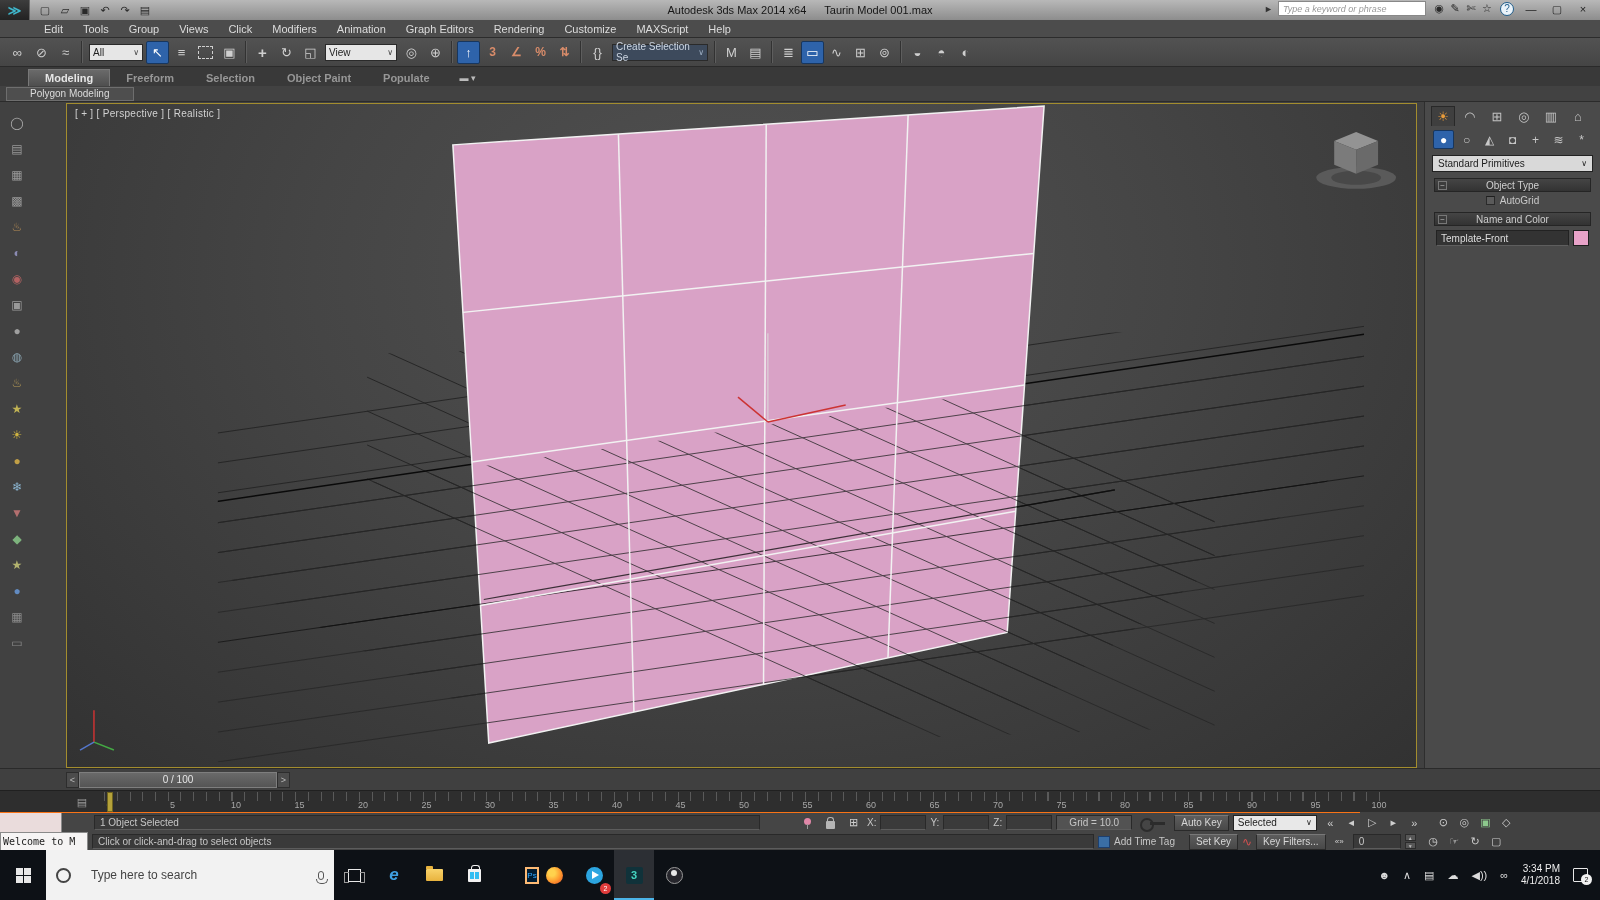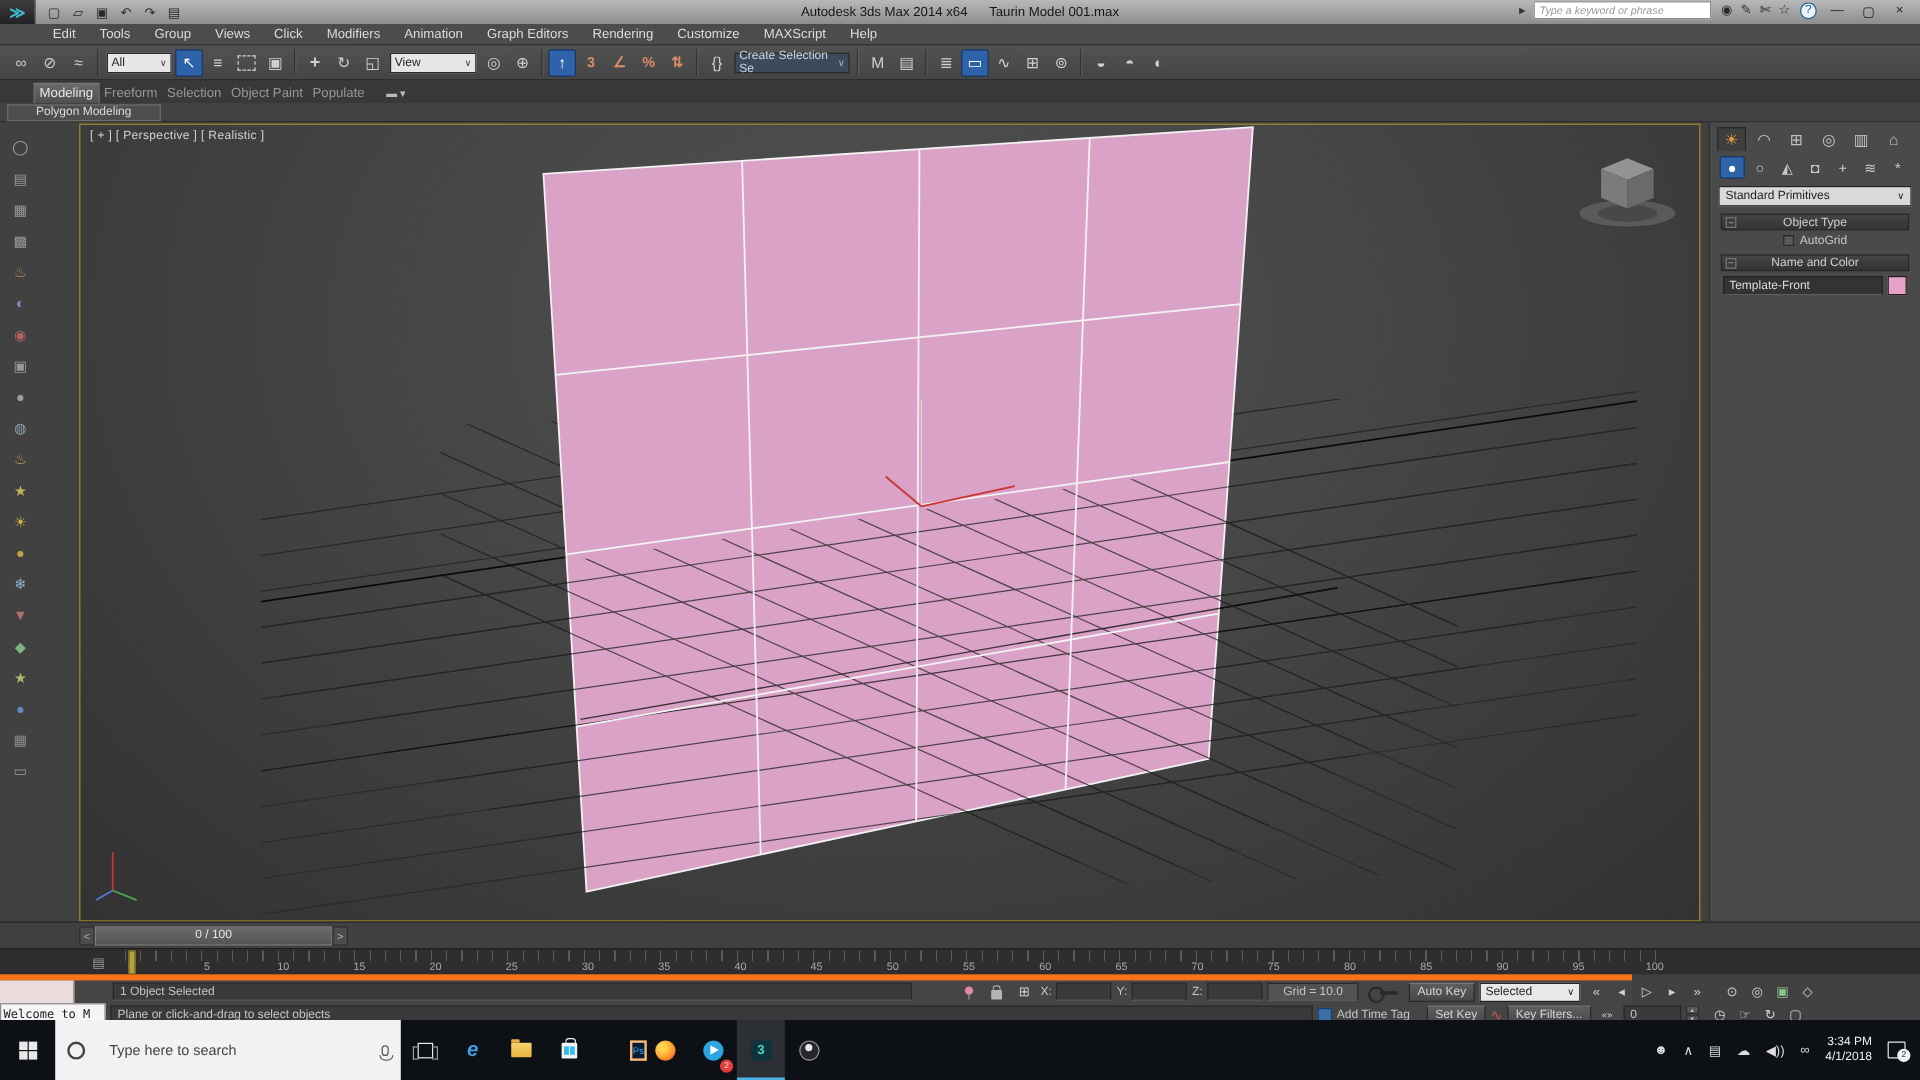--- a/index.html
+++ b/index.html
@@ -44,21 +44,21 @@
   .tsep { width:2px; height:22px; margin:0 3px; border-left:1px solid #323232; border-right:1px solid #5e5e5e; }
   .tselect { height:17px; background:#e6e6e6; border:1px solid #2a2a2a; color:#222; font-size:10px;
     display:flex; align-items:center; justify-content:space-between; padding:0 3px; gap:4px; margin:0 2px; }
   .tselect .chev { font-size:8px; color:#444; }
   .tselect.dark { background:#3d4a5c; color:#cdd6e2; }
   .tselect.dark .chev { color:#9fb0c4; }
 
   
   .ribbontabs { position:absolute; left:0; top:67px; width:1600px; height:19px; background:#393939; display:flex;
     align-items:flex-end; padding-left:28px; }
-  .rtab { padding:2px 4px 2px; font-size:11px; color:#979797; }
+  .rtab { padding:2px 16px 2px; font-size:11px; color:#979797;font-weight:bold; }
   .rtab.active { background:linear-gradient(#6a6a6a,#4f4f4f); color:#e6e6e6; border:1px solid #787878; border-bottom:none; }
   .rtab-min { margin-left:14px; font-size:9px; color:#bbb; padding-bottom:3px; }
   .ribbonpanel { position:absolute; left:0; top:86px; width:1600px; height:16px; background:#424242; border-bottom:1px solid #2b2b2b;
     display:flex; align-items:center; }
   .polybtn { margin-left:6px; height:14px; background:#4e4e4e; border:1px solid #6e6e6e; color:#dcdcdc; font-size:10px;
     display:flex; align-items:center; padding:0 23px; }
 
   
   .workarea { position:absolute; left:0; top:102px; width:1600px; height:666px; background:#414141; }
   .leftstrip { position:absolute; left:0; top:4px; width:34px; height:660px; display:flex; flex-direction:column;
@@ -106,21 +106,21 @@
   .trackbar { position:absolute; left:0; top:790px; width:1600px; height:22px; background:#2e2e2e; border-top:1px solid #202020; }
   .tb-open { position:absolute; left:72px; top:3px; width:20px; height:16px; color:#9a9a9a; font-size:11px; display:flex;
     align-items:center; justify-content:center; }
   .ruler-ticks { position:absolute; left:104px; right:216px; top:1px; height:9px;
     background:repeating-linear-gradient(90deg,#5a5a5a 0 1px,transparent 1px 12.75px); }
   .ruler-nums { position:absolute; left:96px; right:208px; top:9px; display:flex; justify-content:space-between; }
   .ruler-nums span { width:26px; text-align:center; font-size:9px; color:#a8a8a8; }
   .tb-marker { position:absolute; left:107px; top:1px; width:6px; height:20px; background:#b5a23a; border:1px solid #6f6420; }
 
   
-  .statusbar { position:absolute; left:0; top:812px; width:1360px; height:38px; background:#454545; border-top:5px solid #f97316;padding-left:22px; }
+  .statusbar { position:absolute; left:0; top:812px; width:1360px; height:38px; background:#454545; border-top:1px solid #f97316;padding-left:22px; }
   .srow { position:absolute; left:0; width:1600px; height:19px; display:flex; align-items:center; gap:4px; }
   .srow1 { top:0; } .srow2 { top:19px; }
   .sfield { height:15px; background:#3a3a3a; border:1px solid #292929; border-bottom-color:#5c5c5c; color:#c6c6c6;
     font-size:10px; display:flex; align-items:center; padding:0 5px; }
   .listener-top { width:62px; height:19px; background:#eadcdc; border-right:1px solid #8a8a8a; }
   .listener-bottom { width:88px; height:19px; background:#f6f4f4; border:1px solid #8a8a8a; color:#1a1a1a;
     font-family:"DejaVu Sans Mono", monospace; font-size:10px; display:flex; align-items:center; padding:0 2px; }
   .slabel { font-size:10px; color:#c6c6c6; }
   .sbtn { height:16px; background:linear-gradient(#5d5d5d,#484848); border:1px solid #2a2a2a; border-top-color:#787878;
     color:#d6d6d6; font-size:10px; display:flex; align-items:center; justify-content:center; padding:0 6px; }
@@ -534,21 +534,21 @@
     <div id="row1-tail" style="display:flex;gap:2px;margin-left:6px">
         <div class="picon">⊙</div>
         <div class="picon">◎</div>
         <div class="picon" style="color: rgb(140, 200, 140);">▣</div>
         <div class="picon">◇</div>
       </div>
   </div>
 
   <div class="srow srow2">
     <div class="listener-bottom">Welcome to M</div>
-    <div class="sfield" style="width:1002px">Plane or click-and-drag to select objects</div>
+    <div class="sfield" style="width:1002px">Click or click-and-drag to select objects</div>
     <div style="display:flex;align-items:center;gap:4px">
       <span class="timetag-icon"></span>
       <span class="slabel">Add Time Tag</span>
     </div>
     <div class="sbtn" style="margin-left:10px">Set Key</div>
     <div class="redwave">∿</div>
     <div class="sbtn">Key Filters...</div>
     <div class="picon" style="font-size:8px">«»</div>
     <div class="sfield" style="width:48px">0</div>
     <div class="spinner">

